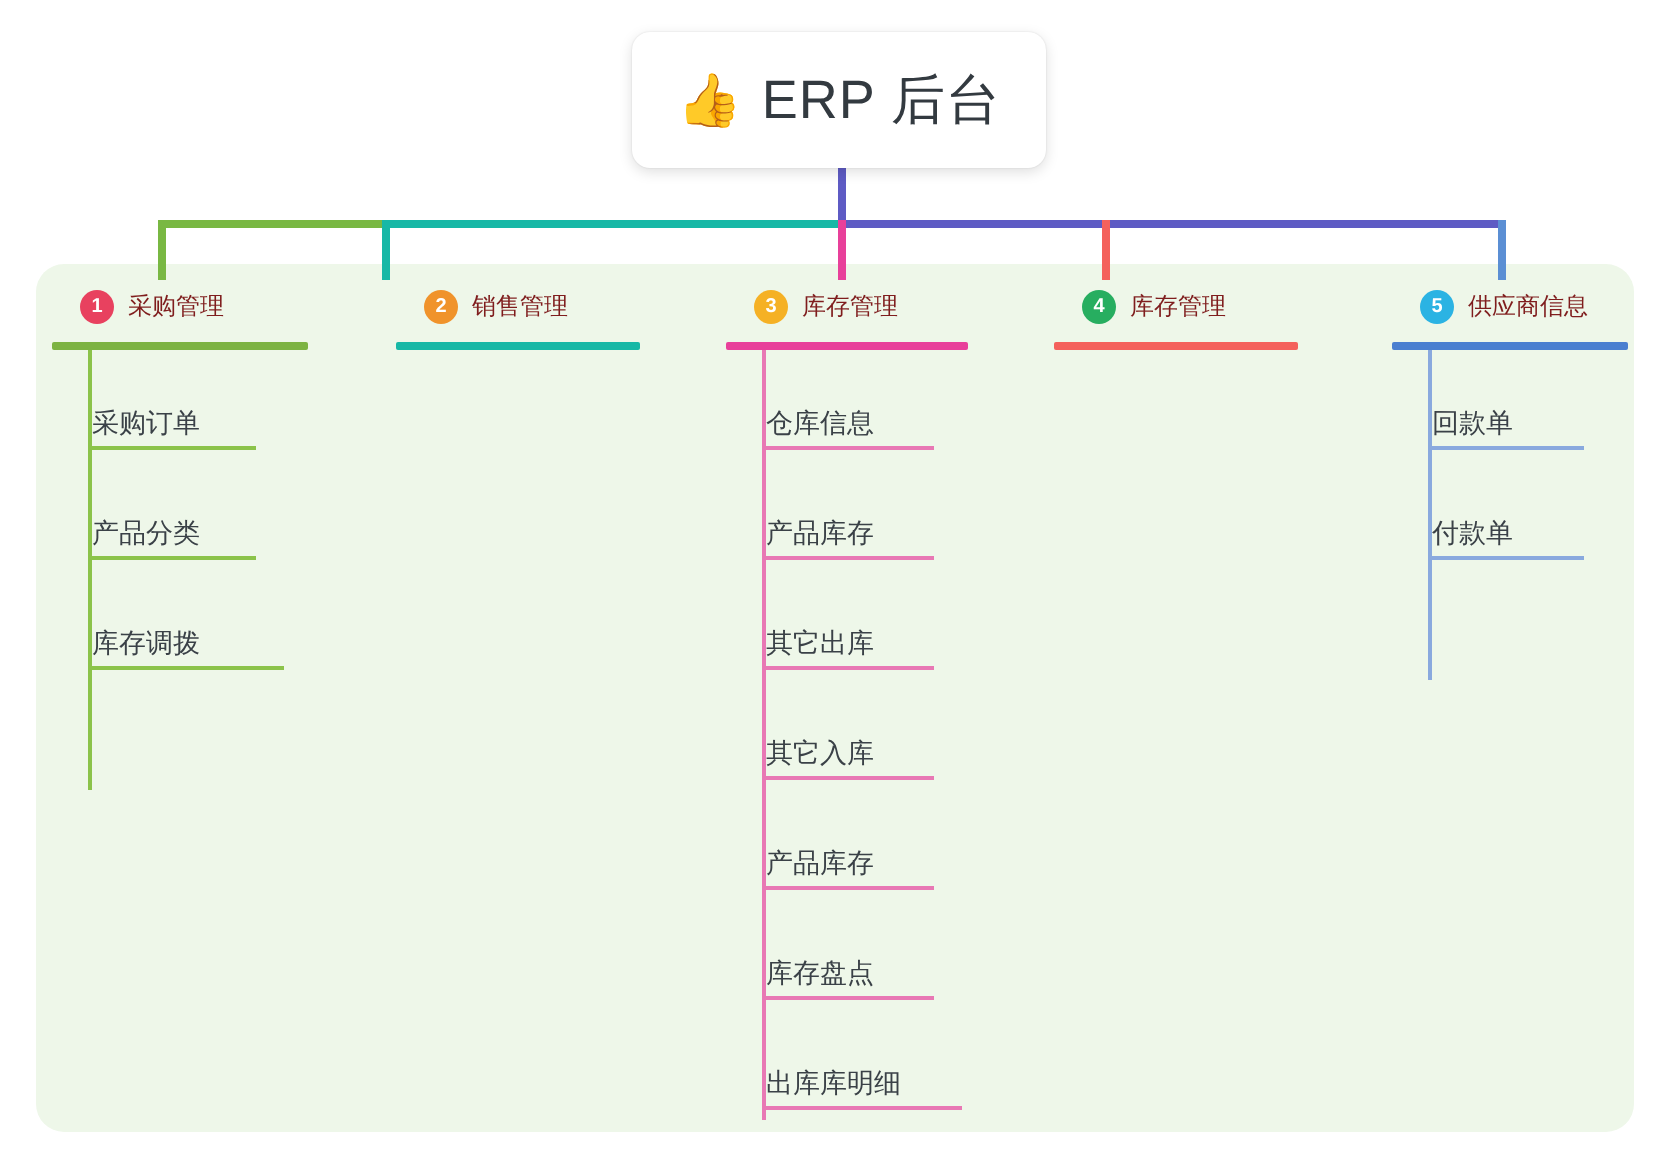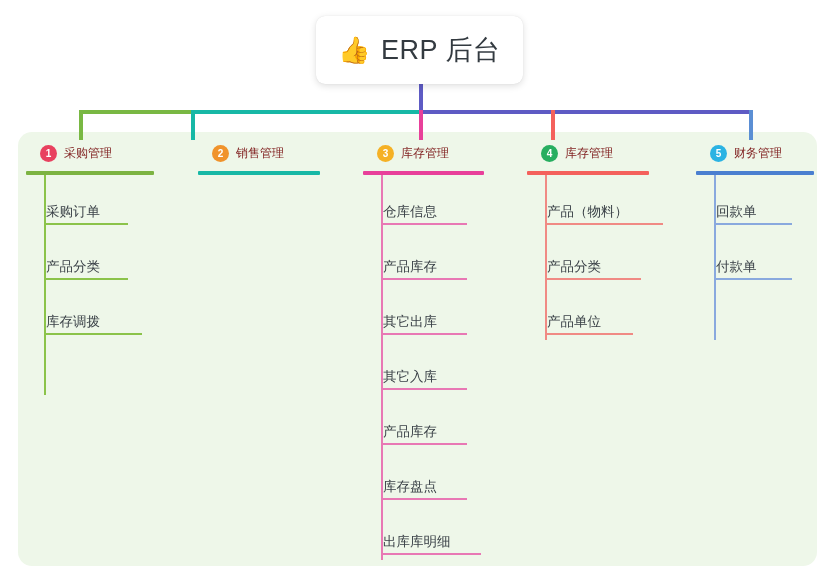--- a/index.html
+++ b/index.html
@@ -151,40 +151,25 @@
             <div class="item-rule" style="background: rgb(232, 120, 180); width: 100px;"></div>
           </div>
         </div>
       </div>
       <div class="col c3">
         <div class="col-head">
           <span class="badge" style="background: rgb(39, 174, 96);">4</span>
           <span class="head-text">库存管理</span>
         </div>
         <div class="head-rule" style="background: rgb(244, 97, 92); width: 122px; margin-left: 8px;"></div>
-        <div class="items">
-          <div class="spine" style="background: rgb(240, 138, 132); height: 165px;"></div>
-          <div class="item">
-            <span class="item-label">产品（物料）</span>
-            <div class="item-rule" style="background: rgb(240, 138, 132); width: 118px;"></div>
-          </div>
-          <div class="item">
-            <span class="item-label">产品分类</span>
-            <div class="item-rule" style="background: rgb(240, 138, 132); width: 96px;"></div>
-          </div>
-          <div class="item">
-            <span class="item-label">产品单位</span>
-            <div class="item-rule" style="background: rgb(240, 138, 132); width: 88px;"></div>
-          </div>
-        </div>
       </div>
       <div class="col c4">
         <div class="col-head">
           <span class="badge" style="background: rgb(43, 179, 227);">5</span>
-          <span class="head-text">财务管理</span>
+          <span class="head-text">供应商信息</span>
         </div>
         <div class="head-rule" style="background: rgb(74, 127, 208); width: 118px; margin-left: 8px;"></div>
         <div class="items">
           <div class="spine" style="background: rgb(137, 169, 222); height: 165px;"></div>
           <div class="item">
             <span class="item-label">回款单</span>
             <div class="item-rule" style="background: rgb(137, 169, 222); width: 78px;"></div>
           </div>
           <div class="item">
             <span class="item-label">付款单</span>

